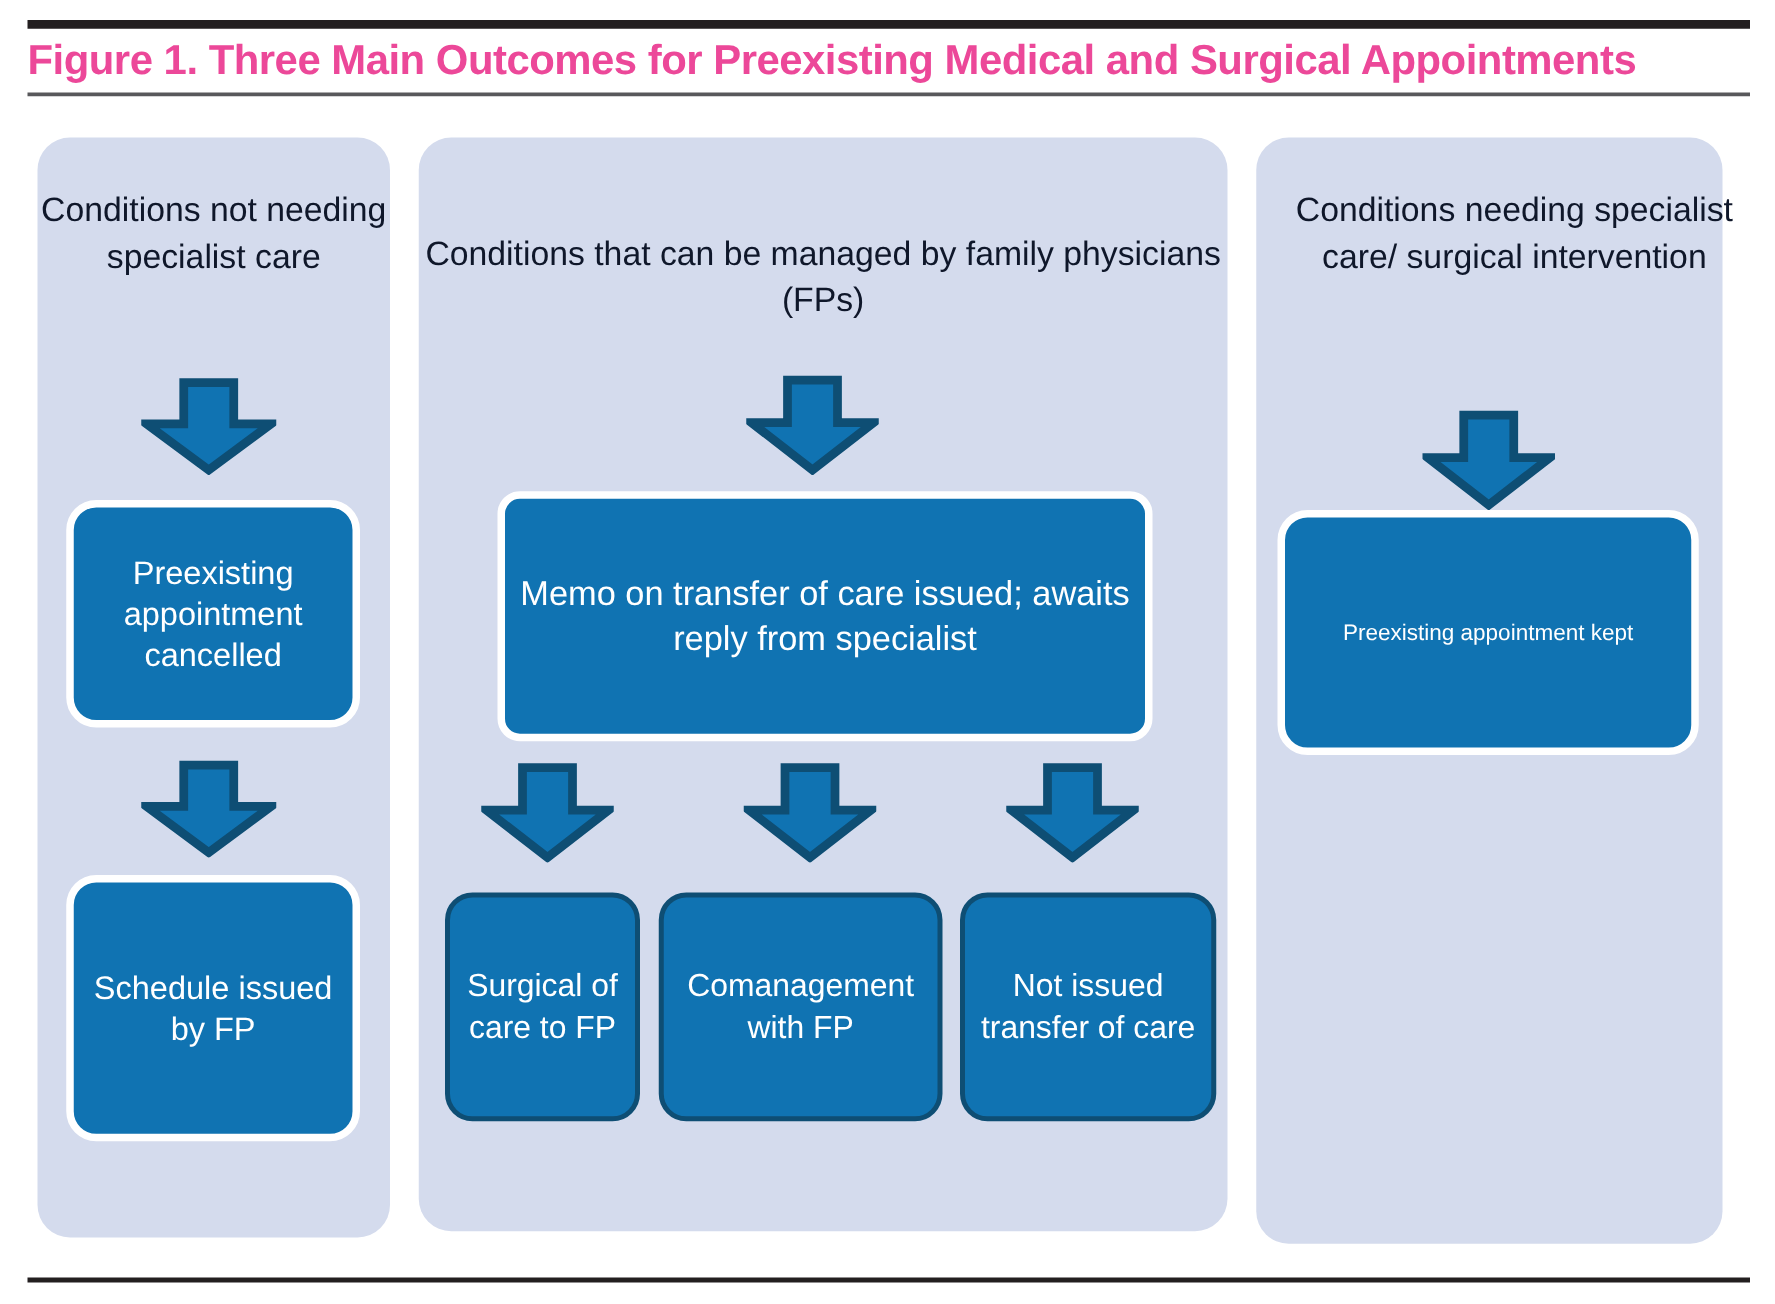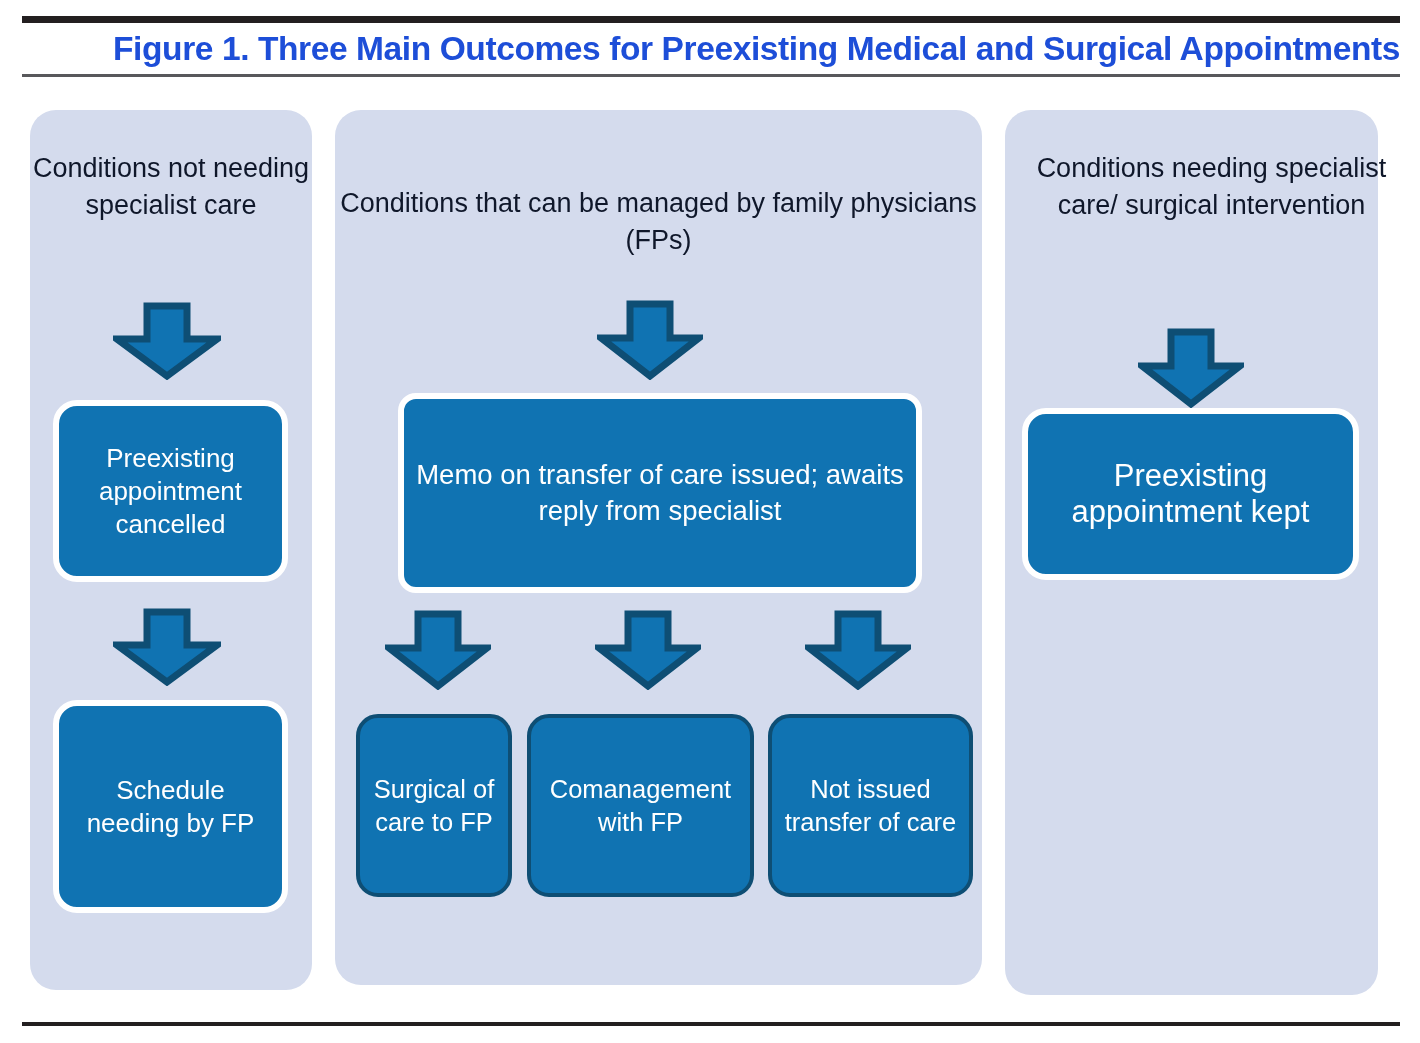--- a/index.html
+++ b/index.html
@@ -46,24 +46,23 @@
   }
   .figure-title {
     position: absolute;
     left: 22px;
     top: 26px;
     width: 1378px;
     height: 46px;
     line-height: 46px;
     font-size: 33.5px;
     font-weight: bold;
-    color: #1d4ed8;
+    color: #ec4899;
     letter-spacing: -0.4px;
     white-space: nowrap;
-    text-align: right;
   }
 
   
   .panel {
     position: absolute;
     background: #d4dbed;
     border-radius: 26px;
   }
   #panel-left   { left: 30px;   top: 110px; width: 282px; height: 880px; }
   #panel-middle { left: 335px;  top: 110px; width: 647px; height: 875px; }
@@ -122,22 +121,22 @@
   #box-cancelled      { left: 53px;  top: 400px;  width: 235px; height: 182px; }
   #box-schedule       { left: 53px;  top: 700px;  width: 235px; height: 213px; }
   #box-memo           { left: 398px; top: 393px;  width: 524px; height: 200px;
                         font-size: 27.5px; line-height: 36px; border-radius: 18px; }
   #box-transfer       { left: 356px; top: 714px;  width: 156px; height: 183px;
                         font-size: 25.5px; line-height: 33px; }
   #box-comanagement   { left: 527px; top: 714px;  width: 227px; height: 183px;
                         font-size: 25.5px; line-height: 33px; }
   #box-not-issued     { left: 768px; top: 714px;  width: 205px; height: 183px;
                         font-size: 25.5px; line-height: 33px; text-align: center; }
-  #box-kept           { left: 1022px; top: 408px; width: 337px; height: 172px;
-                        font-size: 31px; line-height: 36px; }
+  #box-kept           { left: 1022px; top: 408px; width: 337px; height: 196px;
+                        font-size: 18px; line-height: 36px; }
 </style>
 </head>
 <body>
 
 <div id="figure-root">
 
   <div class="rule-top"></div>
   <div class="figure-title">Figure 1. Three Main Outcomes for Preexisting Medical and Surgical Appointments</div>
   <div class="rule-under-title"></div>
 
@@ -154,21 +153,21 @@
     <span class="label">Preexisting appointment cancelled</span>
   </div>
 
   <div class="arrow" id="arrow-left-2">
     <svg viewBox="0 0 108 78" preserveAspectRatio="none">
       <polygon points="34,4 74,4 74,37 104,37 54,74 4,37 34,37" fill="#1073b2" stroke="#0e4e74" stroke-width="7" stroke-linejoin="miter"></polygon>
     </svg>
   </div>
 
   <div class="node-box white-edge" id="box-schedule">
-    <span class="label">Schedule needing by FP</span>
+    <span class="label">Schedule issued by FP</span>
   </div>
 
   <div class="panel" id="panel-middle"></div>
   <div class="panel-heading" id="heading-middle">Conditions that can be managed by family physicians (FPs)</div>
 
   <div class="arrow" id="arrow-middle-1">
     <svg viewBox="0 0 106 80" preserveAspectRatio="none">
       <polygon points="33,4 73,4 73,38 102,38 53,76 4,38 33,38" fill="#1073b2" stroke="#0e4e74" stroke-width="7" stroke-linejoin="miter"></polygon>
     </svg>
   </div>

